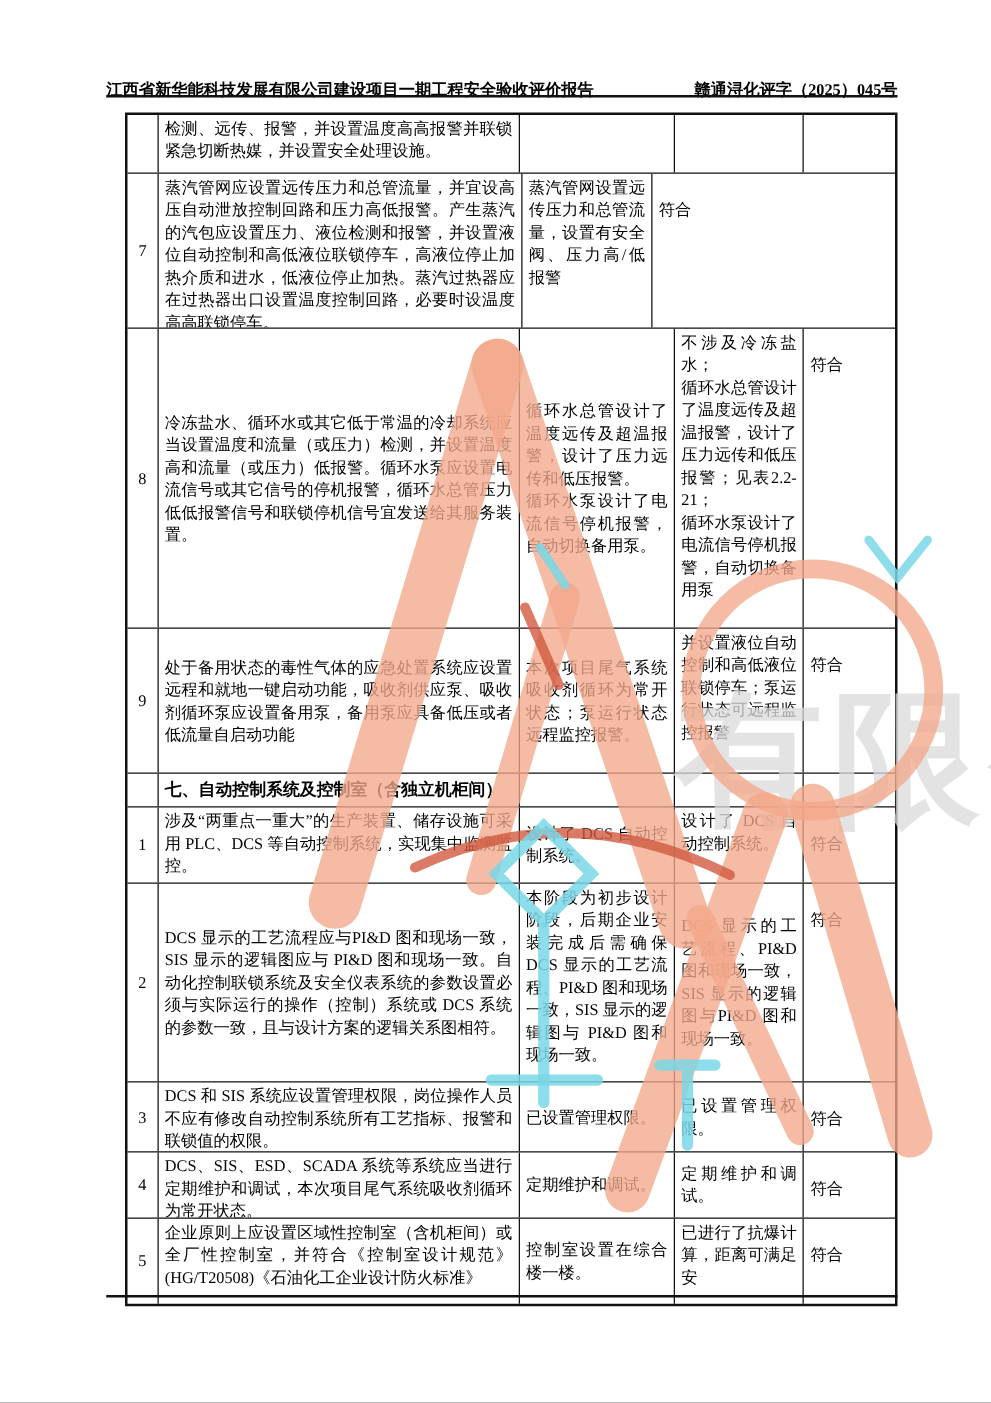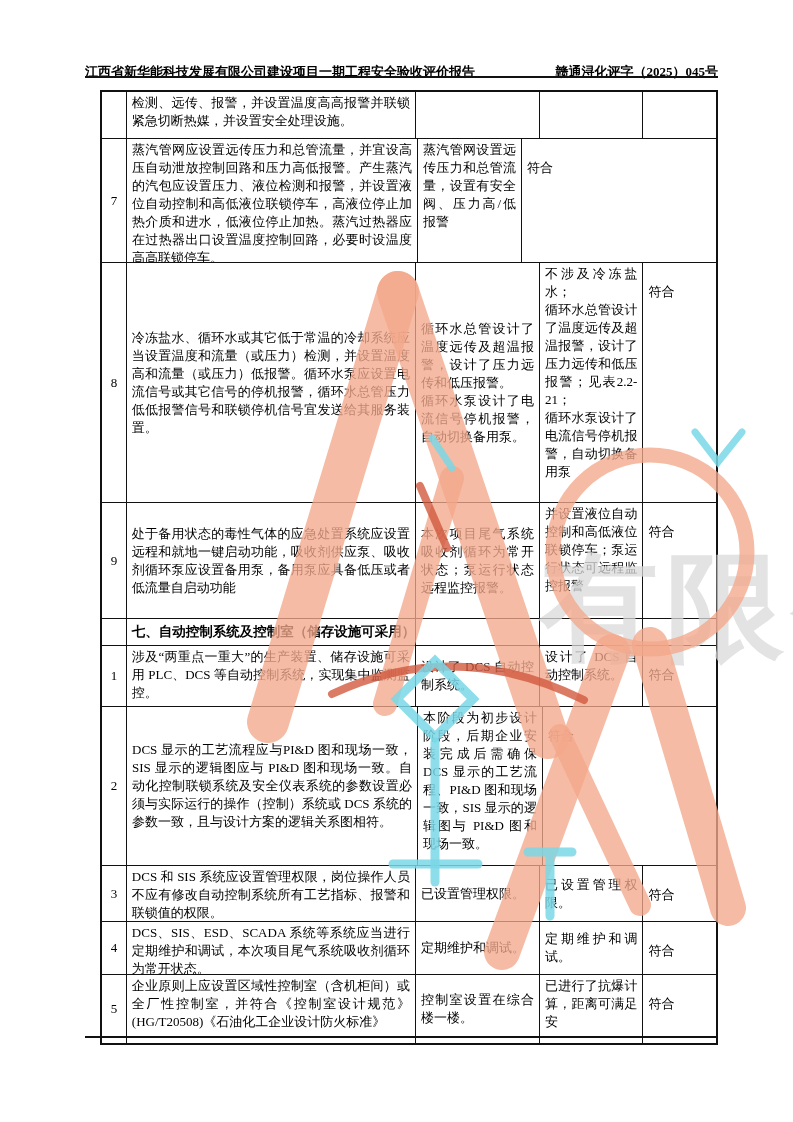--- a/index.html
+++ b/index.html
@@ -103,38 +103,39 @@
     <div class="row h115">
       <div class="cell c1">9</div>
       <div class="cell c2 vc">处于备用状态的毒性气体的应急处置系统应设置远程和就地一键启动功能，吸收剂供应泵、吸收剂循环泵应设置备用泵，备用泵应具备低压或者低流量自启动功能</div>
       <div class="cell c3 vc">本次项目尾气系统吸收剂循环为常开状态；泵运行状态远程监控报警。</div>
       <div class="cell c4">并设置液位自动控制和高低液位联锁停车；泵运行状态可远程监控报警</div>
       <div class="cell c5">符合</div>
     </div>
 
     <div class="row hsec">
       <div class="cell c1"></div>
-      <div class="cell c2 section-title">七、自动控制系统及控制室（储存设施可采用）</div>
+      <div class="cell c2 section-title">七、自动控制系统及控制室（含独立机柜间）</div>
       <div class="cell c3"></div>
       <div class="cell c4"></div>
       <div class="cell c5"></div>
     </div>
 
     <div class="row h60">
       <div class="cell c1">1</div>
       <div class="cell c2">涉及“两重点一重大”的生产装置、储存设施可采用 PLC、DCS 等自动控制系统，实现集中监测监控。</div>
       <div class="cell c3 vc">设计了 DCS 自动控制系统。</div>
       <div class="cell c4">设计了 DCS 自动控制系统。</div>
       <div class="cell c5">符合</div>
     </div>
 
     <div class="row h158">
       <div class="cell c1">2</div>
       <div class="cell c2 vc">DCS 显示的工艺流程应与PI&amp;D 图和现场一致，SIS 显示的逻辑图应与 PI&amp;D 图和现场一致。自动化控制联锁系统及安全仪表系统的参数设置必须与实际运行的操作（控制）系统或 DCS 系统的参数一致，且与设计方案的逻辑关系图相符。</div>
       <div class="cell c3">本阶段为初步设计阶段，后期企业安装完成后需确保 DCS 显示的工艺流程、PI&amp;D 图和现场一致，SIS 显示的逻辑图与 PI&amp;D 图和现场一致。</div>
+      <div class="cell c4 vc">DCS 显示的工艺流程、PI&amp;D 图和现场一致，SIS 显示的逻辑图与PI&amp;D 图和现场一致。</div>
       <div class="cell c5">符合</div>
     </div>
 
     <div class="row h55">
       <div class="cell c1">3</div>
       <div class="cell c2">DCS 和 SIS 系统应设置管理权限，岗位操作人员不应有修改自动控制系统所有工艺指标、报警和联锁值的权限。</div>
       <div class="cell c3 vc">已设置管理权限。</div>
       <div class="cell c4 vc">已设置管理权限。</div>
       <div class="cell c5">符合</div>
     </div>

